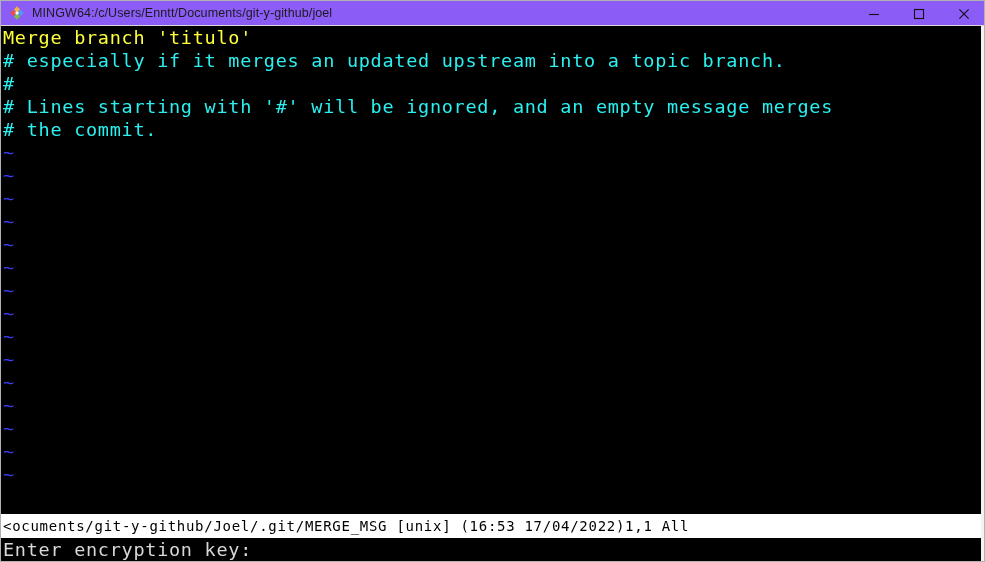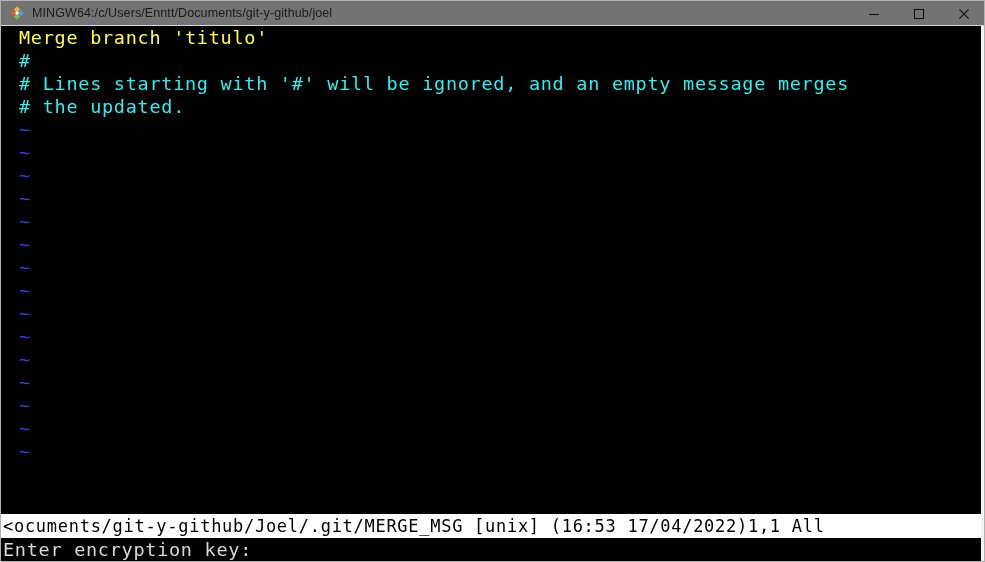--- a/index.html
+++ b/index.html
@@ -23,21 +23,21 @@
     overflow: hidden;
   }
 
   
   #titlebar {
     position: absolute;
     left: 0;
     top: 0;
     width: 985px;
     height: 25px;
-    background: #737373;
+    background: #8b5cf6;
     border-bottom: 1px solid #d8d8d8;
     box-sizing: border-box;
     display: flex;
     align-items: center;
   }
 
   #title-icon {
     width: 16px;
     height: 16px;
     margin-left: 8px;
@@ -83,21 +83,21 @@
     width: 983px;
     height: 535px;
     background: #000000;
     overflow: hidden;
     box-sizing: border-box;
     border-right: 3px solid #f2f2f2;
   }
 
   #buffer {
     position: absolute;
-    left: 16px;
+    left: 0;
     top: 0;
     right: 0;
     padding-left: 2px;
     text-decoration: underline;
   }
 
   .row {
     height: 23px;
     line-height: 23px;
     font-family: "DejaVu Sans Mono", monospace;
@@ -115,21 +115,21 @@
   #statusline {
     position: absolute;
     left: 0;
     bottom: 23px;
     width: 983px;
     height: 24px;
     line-height: 24px;
     background: #ffffff;
     color: #000000;
     font-family: "DejaVu Sans Mono", monospace;
-    font-size: 17px;
+    font-size: 14px;
     letter-spacing: 0.72px;
     white-space: pre;
     overflow: hidden;
     box-sizing: border-box;
     padding-left: 2px;
   }
 
   
   #cmdline {
     position: absolute;
@@ -182,23 +182,24 @@
           <line x1="10.6" y1="1.4" x2="1.4" y2="10.6" stroke="#111111" stroke-width="1.1"></line>
         </svg>
       </button>
     </div>
   </div>
 
   <div id="terminal">
 
     <div id="buffer">
         <div class="row subject">Merge branch 'titulo'</div>
+        <div class="row comment"># especially if it merges an updated upstream into a topic branch.</div>
         <div class="row comment">#</div>
         <div class="row comment"># Lines starting with '#' will be ignored, and an empty message merges</div>
-        <div class="row comment"># the updated.</div>
+        <div class="row comment"># the commit.</div>
         <div class="row tilde">~</div>
         <div class="row tilde">~</div>
         <div class="row tilde">~</div>
         <div class="row tilde">~</div>
         <div class="row tilde">~</div>
         <div class="row tilde">~</div>
         <div class="row tilde">~</div>
         <div class="row tilde">~</div>
         <div class="row tilde">~</div>
         <div class="row tilde">~</div>

